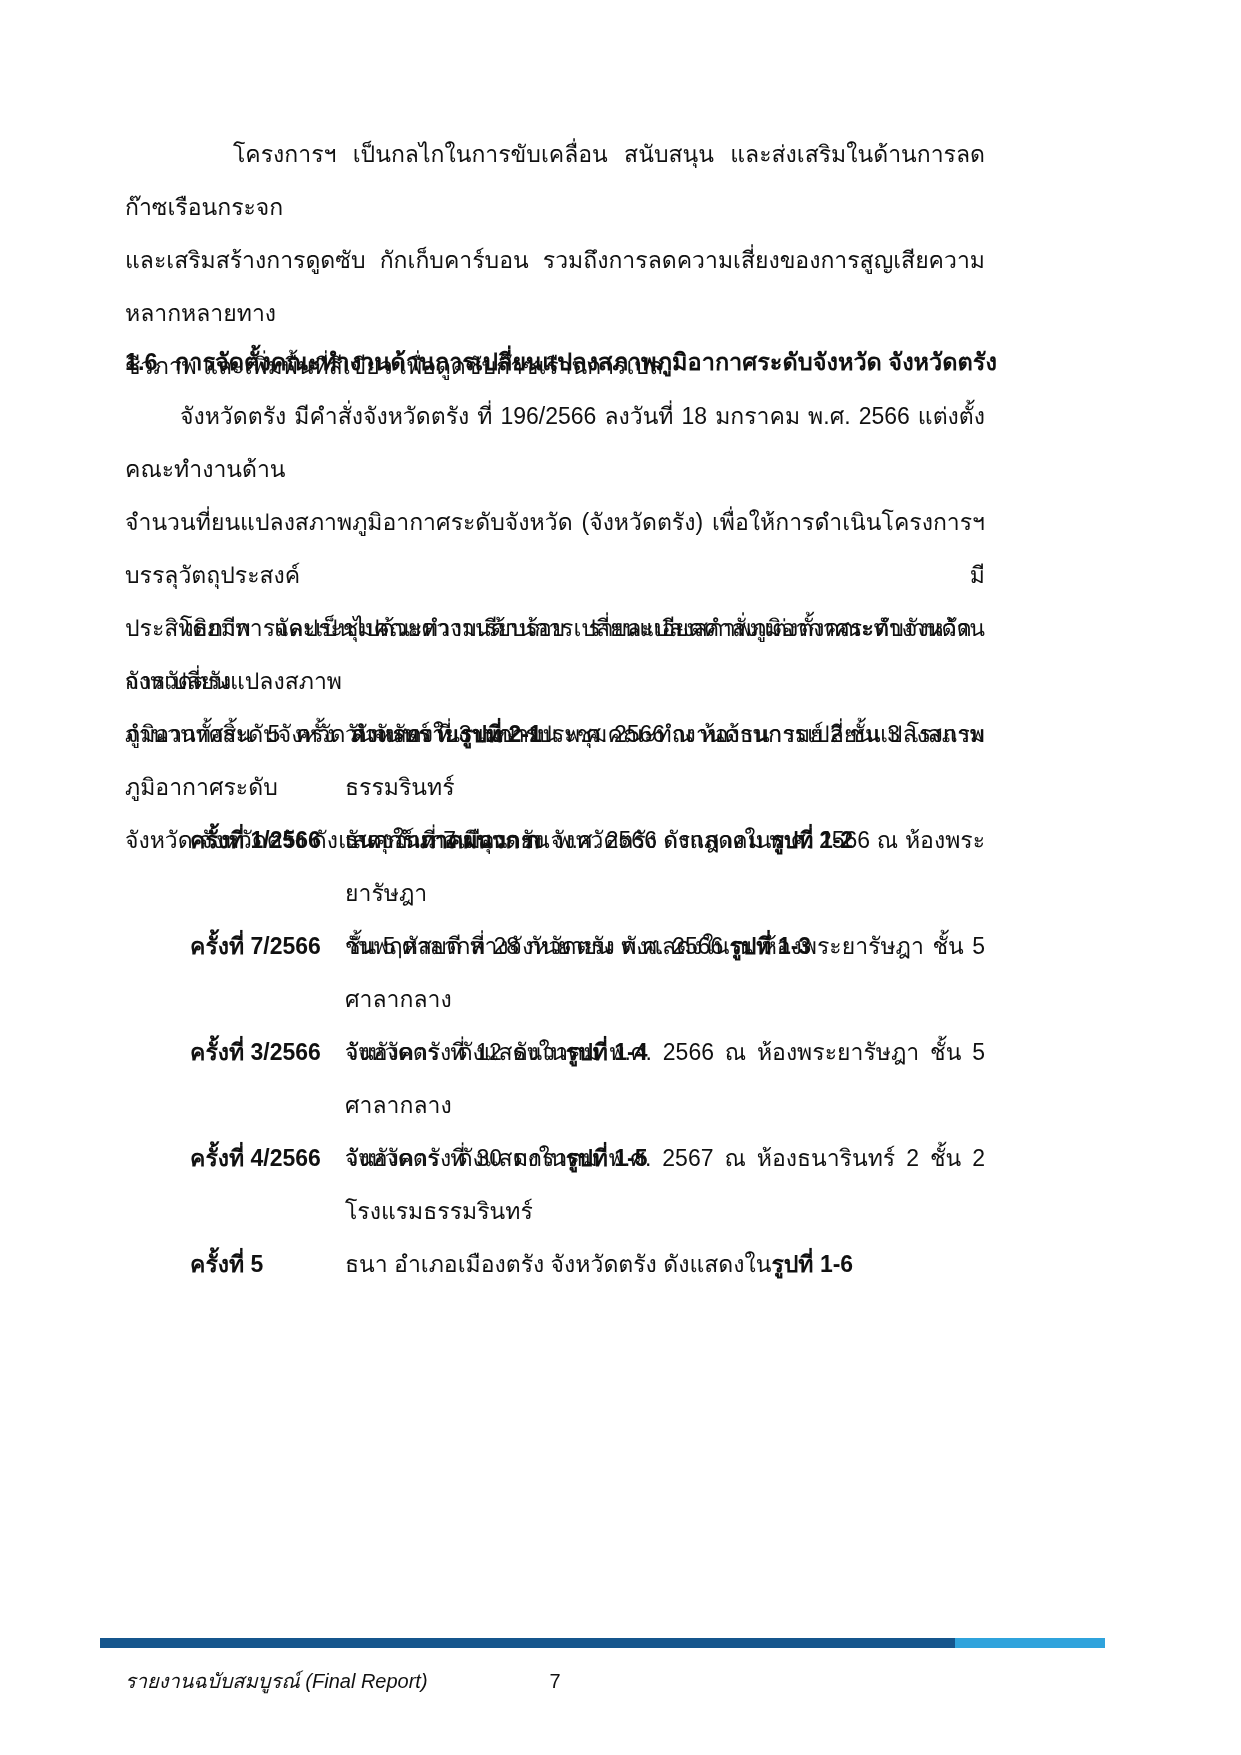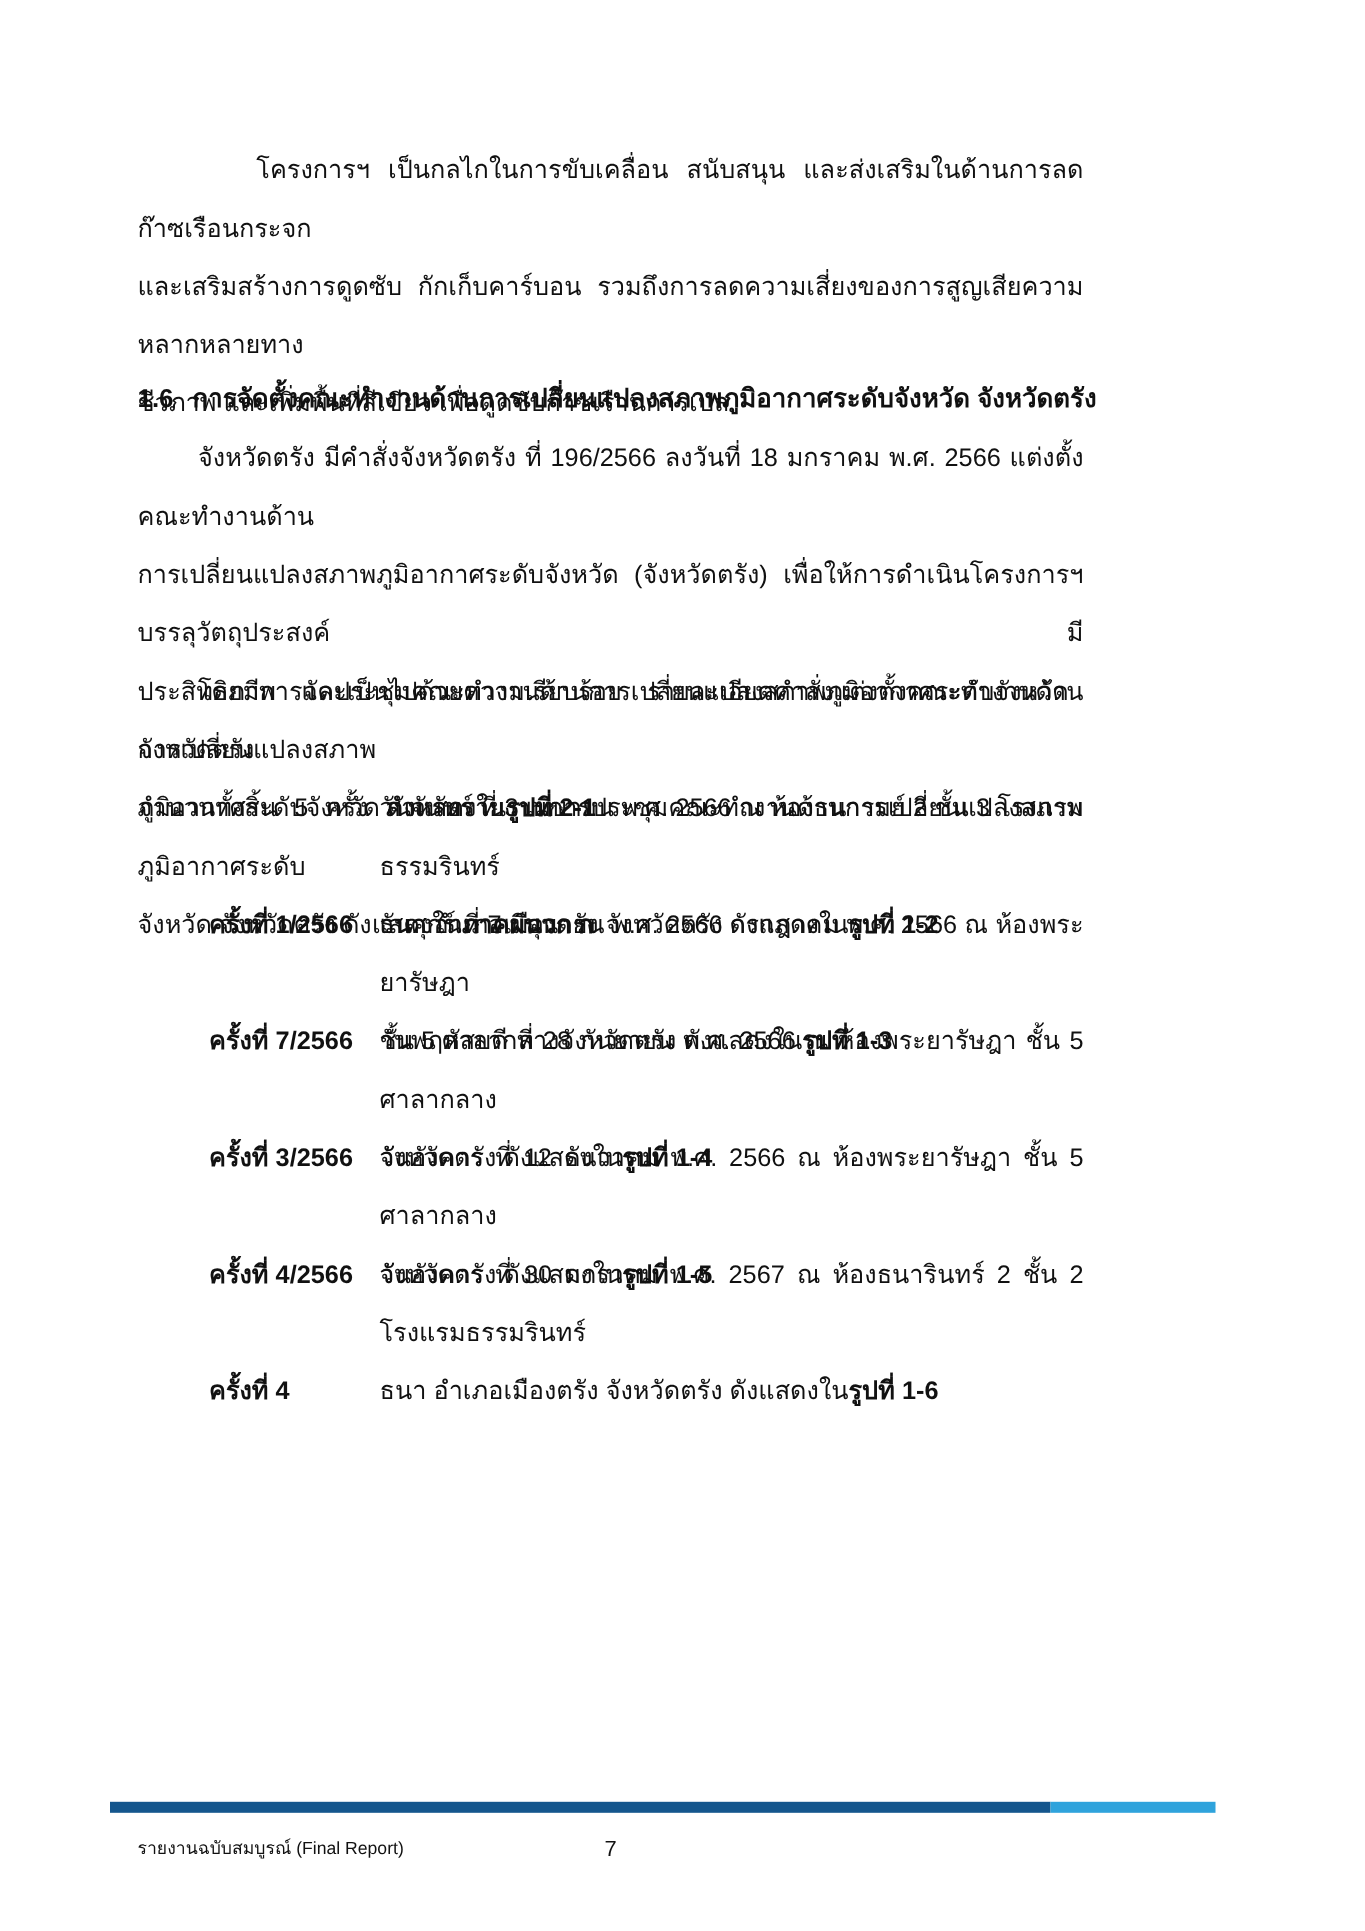--- a/index.html
+++ b/index.html
@@ -42,21 +42,21 @@
   .mtext .line { width: 640px; }
   
   .footer-bar {
     position: absolute; left: 100px; top: 1638px;
     width: 1005px; height: 10px; display: flex;
   }
   .footer-bar .seg-dark  { width: 855px; height: 10px; background: #15568d; }
   .footer-bar .seg-light { width: 150px; height: 10px; background: #2fa3dc; }
   .footer-text {
     position: absolute; left: 125px; top: 1666px;
-    font-size: 16px; line-height: 30px;
+    font-size: 20px; font-style: italic; line-height: 30px;
     white-space: nowrap;
   }
   .footer-page {
     position: absolute; left: 125px; top: 1666px; width: 860px;
     font-size: 20px; line-height: 30px; text-align: center;
   }
 </style>
 </head>
 <body>
 
@@ -67,21 +67,21 @@
     <div class="line full"><span>และเสริมสร้างการดูดซับ กักเก็บคาร์บอน รวมถึงการลดความเสี่ยงของการสูญเสียความหลากหลายทาง</span></div>
     <div class="line"><span>ชีวภาพ และเพิ่มพื้นที่สีเขียว เพื่อดูดซับก๊าซเรืานการเปล</span></div>
   </div>
 
   <div class="heading" style="top:336px">
     <span class="hnum">1.6</span><span>การจัดตั้งคณะทำงานด้านการเปลี่ยนแปลงสภาพภูมิอากาศระดับจังหวัด จังหวัดตรัง</span>
   </div>
 
   <div class="block" style="top:390px">
     <div class="line full indent-sm"><span>จังหวัดตรัง มีคำสั่งจังหวัดตรัง ที่ 196/2566 ลงวันที่ 18 มกราคม พ.ศ. 2566 แต่งตั้งคณะทำงานด้าน</span></div>
-    <div class="line full"><span>การเปลี่ยนแปลงสภาพภูมิอากาศระดับจังหวัด (จังหวัดตรัง) เพื่อให้การดำเนินโครงการฯ บรรลุวัตถุประสงค์ มี</span></div>
+    <div class="line full"><span>จำนวนที่ยนแปลงสภาพภูมิอากาศระดับจังหวัด (จังหวัดตรัง) เพื่อให้การดำเนินโครงการฯ บรรลุวัตถุประสงค์ มี</span></div>
     <div class="line full"><span>ประสิทธิภาพ และเป็นไปด้วยความเรียบร้อย รายละเอียดคำสั่งแต่งตั้งคณะทำงานด้านการเปลี่ยนแปลงสภาพ</span></div>
     <div class="line"><span>ภูมิอากาศระดับจังหวัด ดังแสดงใน</span><span class="b">รูปที่ 2-1</span></div>
   </div>
 
   <div class="block" style="top:602px">
     <div class="line full indent-sm"><span>โดยมีการจัดประชุมคณะทำงานด้านการเปลี่ยนแปลงสภาพภูมิอากาศระดับจังหวัด จังหวัดตรัง</span></div>
     <div class="line full"><span>จำนวนทั้งสิ้น 5 ครั้ง สำหรับรายงานการประชุมคณะทำงานด้านการเปลี่ยนแปลงสภาพภูมิอากาศระดับ</span></div>
     <div class="line"><span>จังหวัด จังหวัดตรัง ดังแสดงใน</span><span class="b">ภาคผนวก ก</span></div>
   </div>
 
@@ -113,21 +113,21 @@
 
     <div class="mrow">
       <div class="mlabel">ครั้งที่ 4/2566</div>
       <div class="mtext">
         <div class="line full"><span>วันอังคาร ที่ 12 ธันวาคม พ.ศ. 2566 ณ ห้องพระยารัษฎา ชั้น 5 ศาลากลาง</span></div>
         <div class="line"><span>จังหวัดตรัง ดังแสดงใน</span><span class="b">รูปที่ 1-5</span></div>
       </div>
     </div>
 
     <div class="mrow">
-      <div class="mlabel">ครั้งที่ 4</div>
+      <div class="mlabel">ครั้งที่ 5</div>
       <div class="mtext">
         <div class="line full"><span>วันอังคาร ที่ 30 มกราคม พ.ศ. 2567 ณ ห้องธนารินทร์ 2 ชั้น 2 โรงแรมธรรมรินทร์</span></div>
         <div class="line"><span>ธนา อำเภอเมืองตรัง จังหวัดตรัง ดังแสดงใน</span><span class="b">รูปที่ 1-6</span></div>
       </div>
     </div>
 
   </div>
 
   <div class="footer-bar">
     <div class="seg-dark"></div>

